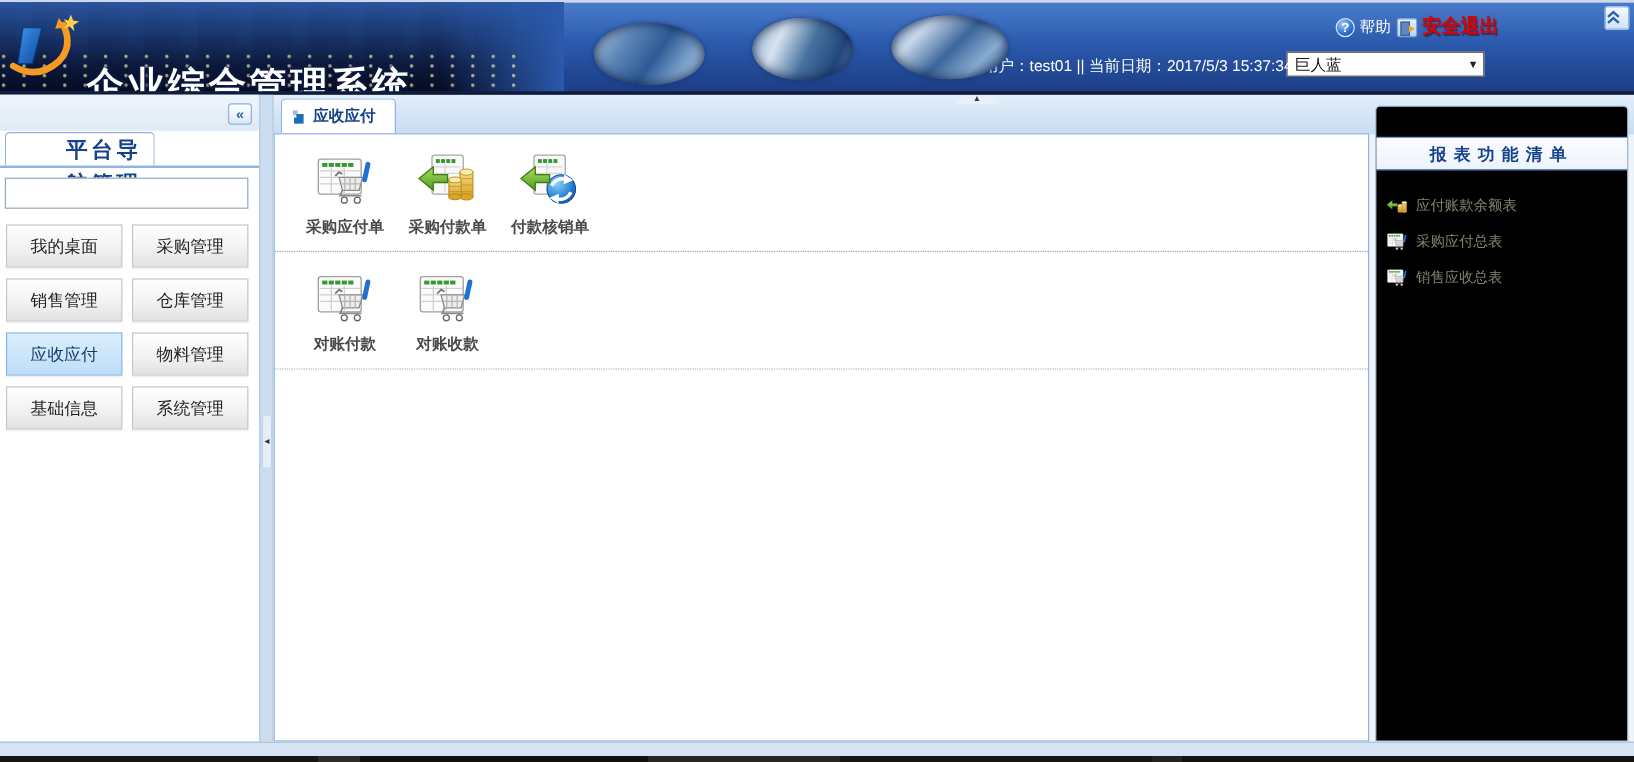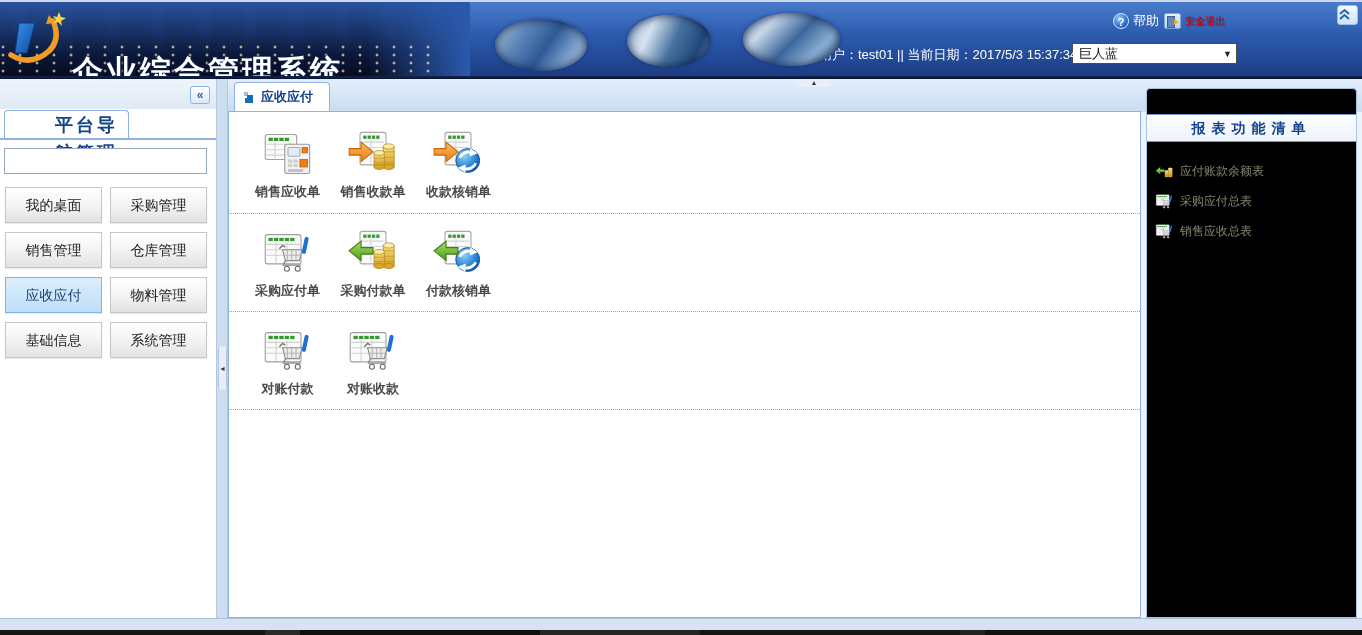--- a/index.html
+++ b/index.html
@@ -28,21 +28,21 @@
   #photo2 { left:627px; top:13px; width:84px; height:52px;
     background:linear-gradient(115deg,#8fb2d6 0%,#d7e3ef 28%,#46719f 55%,#23497e 80%,#6c93bf 100%); }
   #photo3 { left:743px; top:11px; width:97px; height:53px; z-index:3;
     background:linear-gradient(135deg,#7699c2 0%,#c9d9ea 25%,#3c679c 52%,#89acd1 75%,#2c5588 100%); }
   #user-info { position:absolute; left:793px; top:44px; z-index:2; color:#ffffff; font-size:13px; white-space:nowrap; }
   #user-info b { font-weight:normal; }
   #header-links { position:absolute; left:1113px; top:10px; display:flex; align-items:center; gap:5px; }
   #help-link { display:flex; align-items:center; gap:4px; color:#ffffff; font-size:13px; cursor:pointer; }
   #help-icon { width:16px; height:16px; border-radius:50%; background:radial-gradient(circle at 35% 30%,#9ec9f5,#2a6fd0 60%,#134a9e);
     color:#fff; font-size:11px; font-weight:bold; text-align:center; line-height:16px; border:1px solid #d9e8fa; }
-  #logout-link { display:flex; align-items:center; gap:4px; color:#e00000; font-size:10px; font-weight:normal; cursor:pointer;
+  #logout-link { display:flex; align-items:center; gap:4px; color:#e00000; font-size:16px; font-weight:bold; cursor:pointer;
     text-shadow:1px 1px 1px rgba(60,0,0,.6);justify-content:flex-end; }
   #logout-icon { width:17px; height:16px; background:linear-gradient(#e8f1fb,#b8d4f0); border:1px solid #7aa6d8; border-radius:2px; position:relative; }
   #logout-icon:before { content:""; position:absolute; left:2px; top:2px; width:6px; height:10px; background:#5f87c0; border:1px solid #3c5f98; }
   #logout-icon:after { content:""; position:absolute; right:1px; top:5px; width:0; height:0;
     border-left:5px solid #f0a728; border-top:3px solid transparent; border-bottom:3px solid transparent; }
   #header-collapse-btn { position:absolute; left:1337px; top:3px; width:21px; height:20px; border:1px solid #9fc0e8;
     border-radius:3px; background:linear-gradient(#f4f9ff,#cfe2f6); text-align:center; cursor:pointer; }
   #header-collapse-btn svg { margin-top:2px; }
   #theme-select { position:absolute; left:1072px; top:41px; width:165px; height:21px; background:#ffffff;
     border:1px solid #4a4a4a; display:flex; align-items:center; justify-content:space-between; padding:0 4px 0 6px;
@@ -320,40 +320,20 @@
     <div id="main-tab">
       <svg width="13" height="13" viewBox="0 0 13 13">
         <rect x="1" y="1" width="4" height="4" fill="#9bbdda"></rect>
         <rect x="4" y="4" width="6" height="8" fill="#1a6eb5"></rect>
         <rect x="2" y="7" width="3" height="5" fill="#1a6eb5"></rect>
       </svg>
       <span>应收应付</span>
     </div>
     <div id="main-content">
 
-      <div class="icon-row r1">
-        <div class="launch-item">
-          <svg class="ic" viewBox="0 0 48 48">
-              <use href="#icoRegister"></use>
-            </svg>
-          <div class="lb">销售应收单</div>
-        </div>
-        <div class="launch-item">
-          <svg class="ic" viewBox="0 0 48 48">
-              <use href="#icoCoinsOr"></use>
-            </svg>
-          <div class="lb">销售收款单</div>
-        </div>
-        <div class="launch-item">
-          <svg class="ic" viewBox="0 0 48 48">
-              <use href="#icoSyncOr"></use>
-            </svg>
-          <div class="lb">收款核销单</div>
-        </div>
-      </div>
 
       <div class="icon-row r2">
         <div class="launch-item">
           <svg class="ic" viewBox="0 0 48 48">
               <use href="#icoCartSheet"></use>
             </svg>
           <div class="lb">采购应付单</div>
         </div>
         <div class="launch-item">
           <svg class="ic" viewBox="0 0 48 48">

